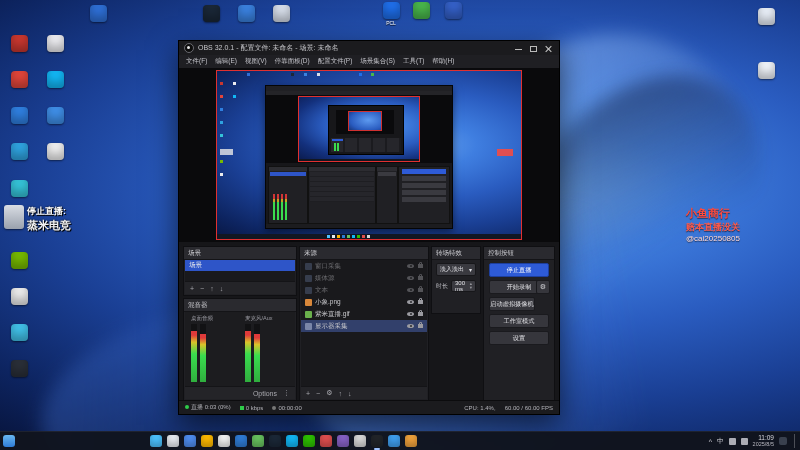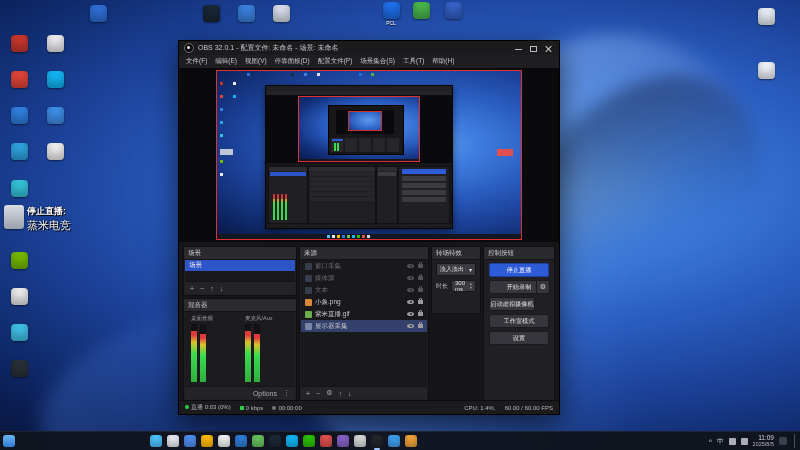--- a/index.html
+++ b/index.html
@@ -24,21 +24,21 @@
   .dicon .ic{width:17px;height:17px;margin:0 auto;border-radius:4px;background:var(--c,#888);
     box-shadow:inset 0 -6px 8px rgba(0,0,0,.28), 0 1px 2px rgba(0,0,0,.5);}
   .dicon .lbl{margin-top:1px;font-size:5px;line-height:6px;color:#fff;text-align:center;
     text-shadow:0 1px 1px #000;height:6px;overflow:hidden;white-space:nowrap;}
 
   
   .wm-left{position:absolute;left:4px;top:205px;display:flex;gap:3px;align-items:flex-start;}
   .wm-left .sprite{width:20px;height:24px;border-radius:3px;background:linear-gradient(#d9dde4,#9aa1ad);
     box-shadow:0 1px 2px rgba(0,0,0,.5);}
   .wm-left .t1{font-size:9px;font-weight:bold;color:#fff;text-shadow:0 0 2px #000,1px 1px 0 #000;}
-  .wm-left .t2{font-size:11px;font-weight:normal;color:#f2f2f2;text-shadow:0 0 2px #000,1px 1px 0 #000;}
+  .wm-left .t2{font-size:11px;font-weight:bold;color:#f2f2f2;text-shadow:0 0 2px #000,1px 1px 0 #000;}
   .wm-right{position:absolute;left:686px;top:206px;text-align:left;}
   .wm-right .r1{font-size:11px;font-weight:bold;color:#ff4a3c;text-shadow:0 1px 1px rgba(0,0,0,.6);}
   .wm-right .r2{font-size:9px;font-weight:bold;color:#ff5a4a;text-shadow:0 1px 1px rgba(0,0,0,.6);}
   .wm-right .r3{font-size:8px;color:#ffd6d0;text-shadow:0 1px 1px rgba(0,0,0,.6);}
 
   
   .obs{position:absolute;left:178px;top:40px;width:380px;height:373px;background:#161619;
     border:1px solid #000;box-shadow:0 10px 28px rgba(0,0,0,.6);color:#d6d6da;}
   .titlebar{height:14px;background:#1b1b1e;display:flex;align-items:center;padding:0 5px;gap:4px;}
   .obs-logo{width:8px;height:8px;border-radius:50%;background:#0c0c0c;border:1px solid #6a6a70;position:relative;}
@@ -283,20 +283,25 @@
         <div class="lbl"></div>
       </div>
     </div>
 
   <div class="wm-left">
     <div class="sprite"></div>
     <div>
       <div class="t1">停止直播:</div>
       <div class="t2">蒸米电竞</div>
     </div>
+  </div>
+  <div class="wm-right">
+    <div class="r1">小鱼商行</div>
+    <div class="r2">赔本直播没关</div>
+    <div class="r3">@cai20250805</div>
   </div>
 
   <div class="obs">
 
     <div class="titlebar">
       <div class="obs-logo"></div>
       <div class="title-text">OBS 32.0.1 - 配置文件: 未命名 - 场景: 未命名</div>
       <div class="win-btns">
         <span class="wb wb-min"></span>
         <span class="wb wb-max"></span>

